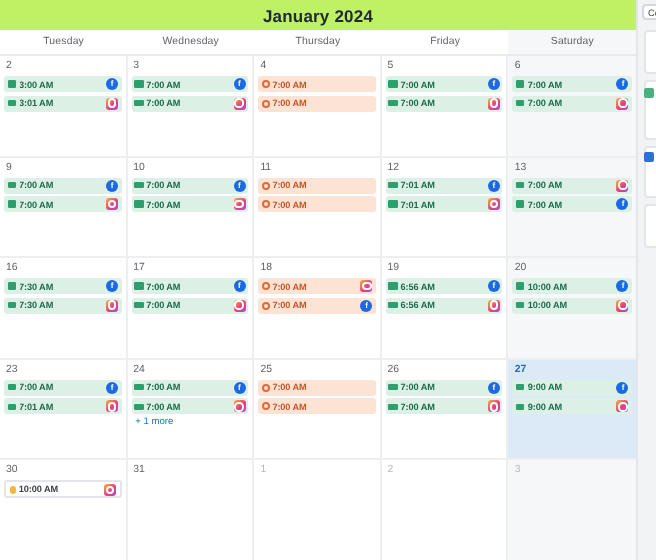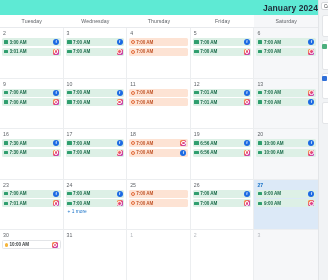--- a/index.html
+++ b/index.html
@@ -11,22 +11,22 @@
     -webkit-font-smoothing: antialiased;
   }
 
   .app { position: relative; width: 328px; height: 280px; display: flex; }
 
   
   .calendar { width: 318px; height: 280px; display: flex; flex-direction: column; background:#fff; }
 
   .cal-header {
     height: 15px;
-    display: flex; align-items: center; justify-content: flex-end;
-    background: #5eead4;
+    display: flex; align-items: center; justify-content: center;
+    background: #bef264;
   }
   .cal-title { font-size: 8.5px; font-weight: bold; color: #1f2937; letter-spacing: .1px; }
 
   .weekdays {
     display: grid;
     grid-template-columns: repeat(5, 1fr);
     height: 13px;
     border-bottom: 1px solid #e8eaed;
     background: #fff;
   }

